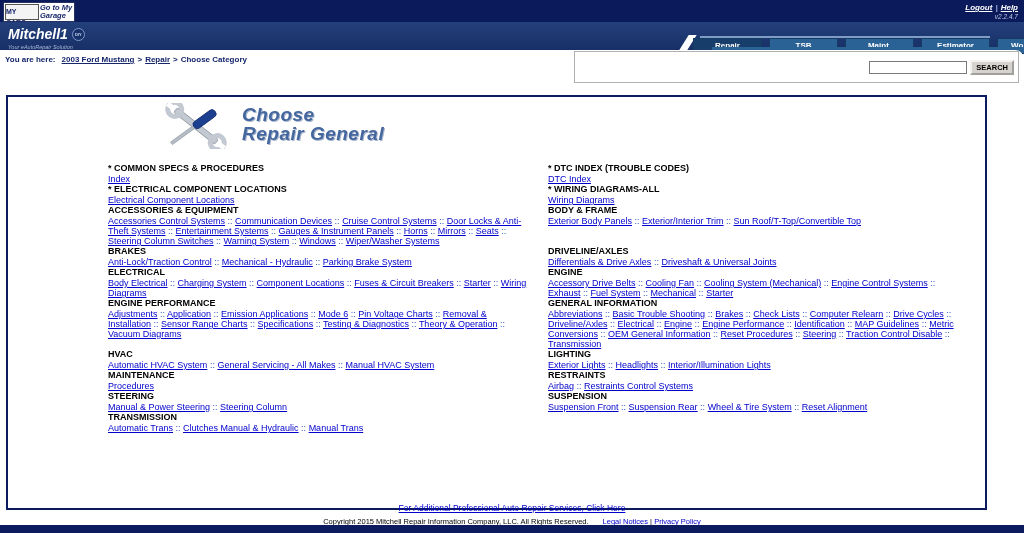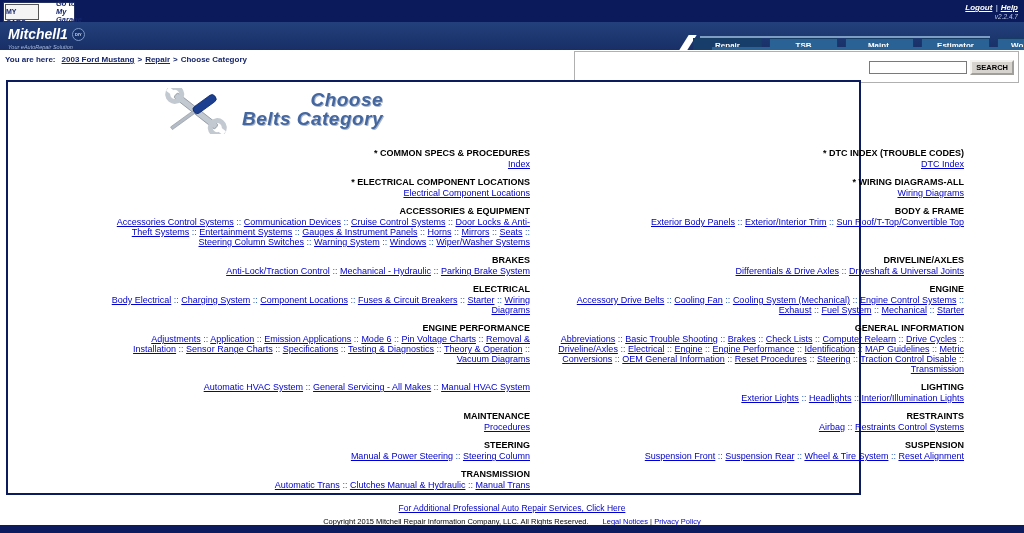--- a/index.html
+++ b/index.html
@@ -7,21 +7,21 @@
   .page { position:relative; width:1024px; height:533px; overflow:hidden; background:#fff; }
 
   
   .topbar1 { position:absolute; left:0; top:0; width:1024px; height:22px; background:#0b1a5a; }
   .garage-btn { position:absolute; left:3px; top:2px; height:20px; background:#fff; border:1px solid #26325f;
                 display:flex; align-items:stretch; cursor:pointer; }
   .plate { width:34px; border:1px solid #555; margin:1px; background:#f4f4f4; display:flex; flex-direction:column; align-items:center; }
   .plate-top { height:4px; width:30px; margin-top:1px; background:#d8d8e2; border-radius:1px; }
   .plate-main { font-size:7px; font-weight:bold; color:#16266b; letter-spacing:0; line-height:11px; }
   .garage-label { font-size:7.5px; font-weight:bold; font-style:italic; color:#16266b; width:34px;
-                  display:flex; align-items:center; padding-left:16px; line-height:8px; }
+                  display:flex; align-items:center; padding-left:0; line-height:8px; }
   .top-right { position:absolute; right:6px; top:3px; text-align:right;font-style:italic; }
   .top-links { font-size:8px; font-weight:bold; }
   .top-links a { color:#fff; text-decoration:underline; cursor:pointer; }
   .top-links .sep { color:#9fb0d8; margin:0 3px; }
   .version { font-size:6.5px; color:#c2cce6; margin-top:1px; }
 
   
   .topbar2 { position:absolute; left:0; top:22px; width:1024px; height:28px;
              background:linear-gradient(#23407c, #182f66); }
   .logo-wrap { position:absolute; left:8px; top:3px; cursor:pointer; }
@@ -32,42 +32,42 @@
   .tagline { font-size:5.5px; color:#aab9dc; font-style:italic; margin-top:1px; }
   .tab-topline { position:absolute; left:700px; top:14px; width:290px; height:2px; background:#7f9cc4; }
   .diag { position:absolute; left:684px; top:13px; width:8px; height:15px; background:#fff; transform:skewX(-32deg); }
   .tabs { position:absolute; left:693px; top:16px; display:flex; gap:7px; }
   .tab { display:block; width:69px; padding:2px 0 3px 0; text-align:center; background:#2b6295; border:1px solid #163c63;
          color:#fff; font-size:8px; font-weight:bold; text-decoration:underline; cursor:pointer; }
   .tab.active { background:#173d6b; }
   .tab-underline { position:absolute; left:712px; top:25px; width:312px; height:3px; background:#2b6295; }
 
   
-  .crumb-row { position:absolute; left:0; top:50px; width:1024px; height:30px; background:#fff; }
+  .crumb-row { position:absolute; left:0; top:50px; width:1024px; height:30px; background:#fff;border-radius:9px; }
   .breadcrumb { padding:5px 0 0 5px; font-size:8px; font-weight:bold; color:#16266b; }
   .breadcrumb a { color:#16266b; text-decoration:underline; cursor:pointer; }
   .bc-prefix { margin-right:6px; }
   .bc-sep { margin:0 3px; }
   .search-panel { position:absolute; right:5px; top:1px; width:445px; height:32px; background:#fff;
                   border:1px solid #b0b0b0; display:flex; align-items:center; justify-content:flex-end;
                   gap:3px; padding-right:4px; }
   .search-panel input { width:98px; height:13px; border:1px solid #7a7a7a; font-size:9px; padding:0 2px; }
   .search-panel button { height:15px; background:#d6d3ce; border:2px outset #f4f2ee; font-size:7.5px;
                          font-weight:bold; color:#000; padding:0 4px; cursor:pointer; }
 
   
-  .main-box { position:absolute; left:6px; top:80px; width:855px; height:415px;
-              border:2px solid #0c1b5e; background:#fff;text-align:right; }
+  .main-box { position:absolute; left:6px; top:95px; width:981px; height:415px;
+              border:2px solid #0c1b5e; background:#fff; }
   .title-block { position:absolute; left:150px; top:6px; display:flex; align-items:flex-start; }
   .tools-icon { width:76px; height:46px; margin-right:8px; }
   .title-text { font-size:19px; line-height:19px; font-weight:bold; font-style:italic; color:#44679f;
                 text-shadow:1px 1px 0 #aab6cc; letter-spacing:0.5px; padding-top:2px; }
 
   .cat-grid { position:absolute; left:100px; top:66px; display:grid; grid-template-columns:440px 434px;
-              row-gap:8px; }
+              row-gap:0; }
   .cat-cell { padding-right:18px; }
   .cat-heading { font-size:9px; font-weight:bold; color:#000; line-height:10px; margin-bottom:1px; }
   .cat-links { font-size:9px; line-height:10px; }
   .cat-link { color:#0000cc; text-decoration:underline; cursor:pointer; }
   .link-sep { color:#2255bb; }
 
   
   .footer { position:absolute; left:0; top:497px; width:1024px; text-align:center; }
   .promo { font-size:8.5px; color:#0000cc; text-decoration:underline; cursor:pointer; }
   .copyright { font-size:7.5px; color:#000; margin-top:2px; }
@@ -135,21 +135,21 @@
           <rect x="67" y="20.5" width="7" height="5" fill="#ffffff"></rect>
         </g>
 
         <g transform="rotate(-36 38 23)">
           <rect x="8" y="21" width="30" height="3.2" fill="#b6bcc5" stroke="#8d949e" stroke-width="0.6"></rect>
           <rect x="36" y="18.5" width="26" height="8" rx="3.5" fill="#1d3f8f" stroke="#0e2a6b" stroke-width="0.8"></rect>
         </g>
       </svg>
       <div class="title-text">
         <div>Choose</div>
-        <div>Belts Category</div>
+        <div>Repair General</div>
       </div>
     </div>
     <div class="cat-grid" id="catGrid">
         <div class="cat-cell">
           <div class="cat-heading">* COMMON SPECS &amp; PROCEDURES</div>
           <div class="cat-links"><a class="cat-link">Index</a></div>
         </div>
         <div class="cat-cell">
           <div class="cat-heading">* DTC INDEX (TROUBLE CODES)</div>
           <div class="cat-links"><a class="cat-link">DTC Index</a></div>
@@ -188,20 +188,21 @@
         </div>
         <div class="cat-cell">
           <div class="cat-heading">ENGINE PERFORMANCE</div>
           <div class="cat-links"><a class="cat-link">Adjustments</a><span class="link-sep"> :: </span><a class="cat-link">Application</a><span class="link-sep"> :: </span><a class="cat-link">Emission Applications</a><span class="link-sep"> :: </span><a class="cat-link">Mode 6</a><span class="link-sep"> :: </span><a class="cat-link">Pin Voltage Charts</a><span class="link-sep"> :: </span><a class="cat-link">Removal &amp; Installation</a><span class="link-sep"> :: </span><a class="cat-link">Sensor Range Charts</a><span class="link-sep"> :: </span><a class="cat-link">Specifications</a><span class="link-sep"> :: </span><a class="cat-link">Testing &amp; Diagnostics</a><span class="link-sep"> :: </span><a class="cat-link">Theory &amp; Operation</a><span class="link-sep"> :: </span><a class="cat-link">Vacuum Diagrams</a></div>
         </div>
         <div class="cat-cell">
           <div class="cat-heading">GENERAL INFORMATION</div>
           <div class="cat-links"><a class="cat-link">Abbreviations</a><span class="link-sep"> :: </span><a class="cat-link">Basic Trouble Shooting</a><span class="link-sep"> :: </span><a class="cat-link">Brakes</a><span class="link-sep"> :: </span><a class="cat-link">Check Lists</a><span class="link-sep"> :: </span><a class="cat-link">Computer Relearn</a><span class="link-sep"> :: </span><a class="cat-link">Drive Cycles</a><span class="link-sep"> :: </span><a class="cat-link">Driveline/Axles</a><span class="link-sep"> :: </span><a class="cat-link">Electrical</a><span class="link-sep"> :: </span><a class="cat-link">Engine</a><span class="link-sep"> :: </span><a class="cat-link">Engine Performance</a><span class="link-sep"> :: </span><a class="cat-link">Identification</a><span class="link-sep"> :: </span><a class="cat-link">MAP Guidelines</a><span class="link-sep"> :: </span><a class="cat-link">Metric Conversions</a><span class="link-sep"> :: </span><a class="cat-link">OEM General Information</a><span class="link-sep"> :: </span><a class="cat-link">Reset Procedures</a><span class="link-sep"> :: </span><a class="cat-link">Steering</a><span class="link-sep"> :: </span><a class="cat-link">Traction Control Disable</a><span class="link-sep"> :: </span><a class="cat-link">Transmission</a></div>
         </div>
         <div class="cat-cell">
+          <div class="cat-heading">HVAC</div>
           <div class="cat-links"><a class="cat-link">Automatic HVAC System</a><span class="link-sep"> :: </span><a class="cat-link">General Servicing - All Makes</a><span class="link-sep"> :: </span><a class="cat-link">Manual HVAC System</a></div>
         </div>
         <div class="cat-cell">
           <div class="cat-heading">LIGHTING</div>
           <div class="cat-links"><a class="cat-link">Exterior Lights</a><span class="link-sep"> :: </span><a class="cat-link">Headlights</a><span class="link-sep"> :: </span><a class="cat-link">Interior/Illumination Lights</a></div>
         </div>
         <div class="cat-cell">
           <div class="cat-heading">MAINTENANCE</div>
           <div class="cat-links"><a class="cat-link">Procedures</a></div>
         </div>

